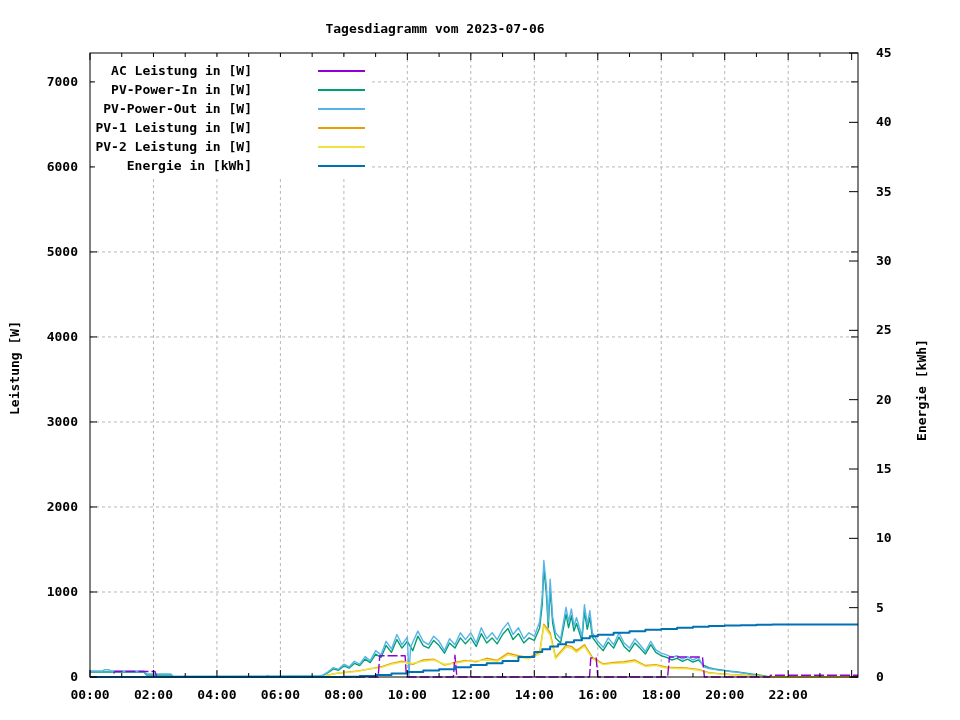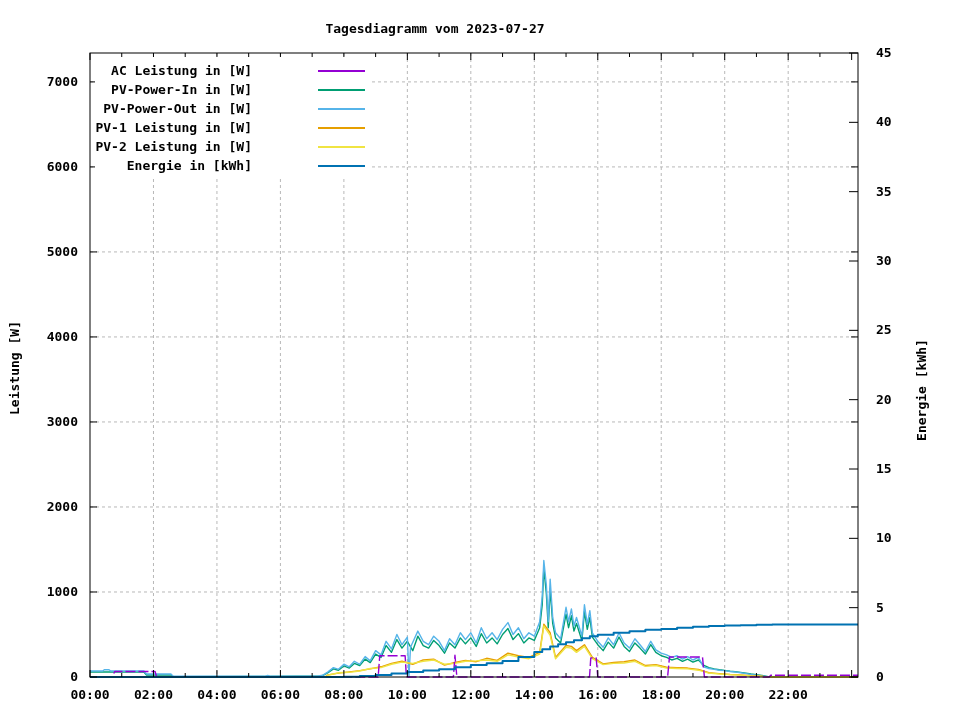--- a/index.html
+++ b/index.html
@@ -13,21 +13,21 @@
   .y2label{position:absolute;top:390px;left:921px;transform:translate(-50%,-50%) rotate(-90deg);
            font-size:13px;white-space:nowrap;}
   svg{position:absolute;top:0;left:0;}
   svg text{font-family:"DejaVu Sans Mono","Liberation Mono",monospace;font-weight:bold;
            font-size:13px;fill:#000;}
 </style>
 </head>
 <body>
 
 <div class="stage">
-  <div class="chart-title">Tagesdiagramm vom 2023-07-27</div>
+  <div class="chart-title">Tagesdiagramm vom 2023-07-06</div>
   <div class="ylabel">Leistung [W]</div>
   <div class="y2label">Energie [kWh]</div>
   <svg id="plot" width="960" height="720">
       <line stroke="#b8b8b8" stroke-width="1" stroke-dasharray="3 3" x1="153.4710743801653" x2="153.4710743801653" y1="53" y2="677"></line>
       <line stroke="#b8b8b8" stroke-width="1" stroke-dasharray="3 3" x1="216.94214876033058" x2="216.94214876033058" y1="53" y2="677"></line>
       <line stroke="#b8b8b8" stroke-width="1" stroke-dasharray="3 3" x1="280.41322314049586" x2="280.41322314049586" y1="53" y2="677"></line>
       <line stroke="#b8b8b8" stroke-width="1" stroke-dasharray="3 3" x1="343.88429752066116" x2="343.88429752066116" y1="53" y2="677"></line>
       <line stroke="#b8b8b8" stroke-width="1" stroke-dasharray="3 3" x1="407.35537190082647" x2="407.35537190082647" y1="53" y2="677"></line>
       <line stroke="#b8b8b8" stroke-width="1" stroke-dasharray="3 3" x1="470.8264462809917" x2="470.8264462809917" y1="53" y2="677"></line>
       <line stroke="#b8b8b8" stroke-width="1" stroke-dasharray="3 3" x1="534.297520661157" x2="534.297520661157" y1="53" y2="677"></line>

